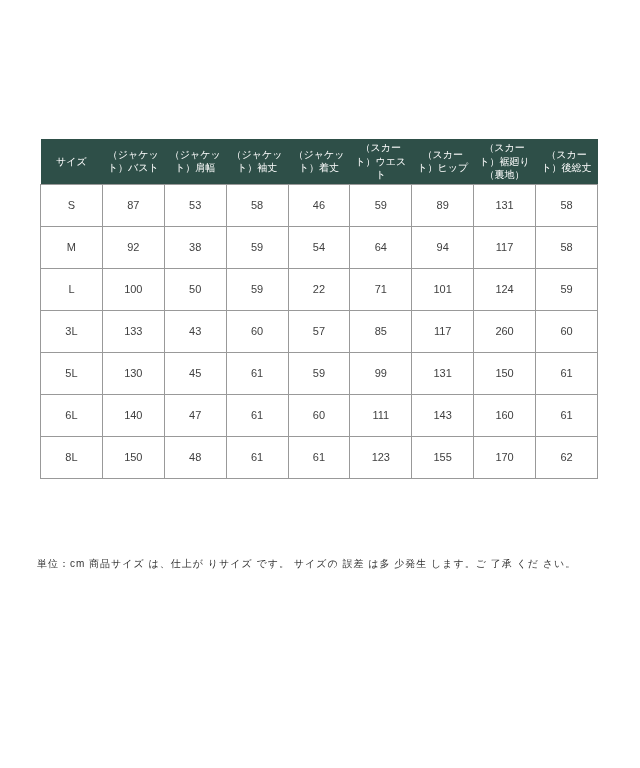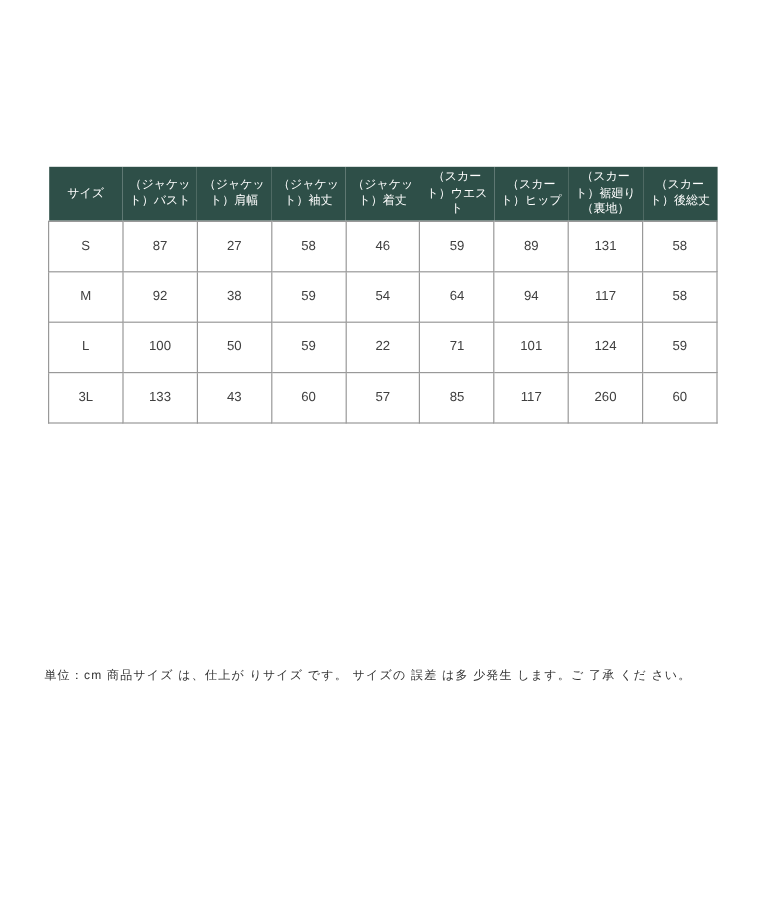--- a/index.html
+++ b/index.html
@@ -78,21 +78,21 @@
           <th>（スカート）ウエスト</th>
           <th>（スカート）ヒップ</th>
           <th>（スカート）裾廻り（裏地）</th>
           <th>（スカート）後総丈</th>
         </tr>
     </thead>
     <tbody>
         <tr>
           <td>S</td>
           <td>87</td>
-          <td>27</td>
+          <td>53</td>
           <td>58</td>
           <td>46</td>
           <td>59</td>
           <td>89</td>
           <td>131</td>
           <td>58</td>
         </tr>
         <tr>
           <td>M</td>
           <td>92</td>
@@ -119,18 +119,51 @@
           <td>3L</td>
           <td>133</td>
           <td>43</td>
           <td>60</td>
           <td>57</td>
           <td>85</td>
           <td>117</td>
           <td>260</td>
           <td>60</td>
         </tr>
+        <tr>
+          <td>5L</td>
+          <td>130</td>
+          <td>45</td>
+          <td>61</td>
+          <td>59</td>
+          <td>99</td>
+          <td>131</td>
+          <td>150</td>
+          <td>61</td>
+        </tr>
+        <tr>
+          <td>6L</td>
+          <td>140</td>
+          <td>47</td>
+          <td>61</td>
+          <td>60</td>
+          <td>111</td>
+          <td>143</td>
+          <td>160</td>
+          <td>61</td>
+        </tr>
+        <tr>
+          <td>8L</td>
+          <td>150</td>
+          <td>48</td>
+          <td>61</td>
+          <td>61</td>
+          <td>123</td>
+          <td>155</td>
+          <td>170</td>
+          <td>62</td>
+        </tr>
       </tbody>
   </table>
 
   <div class="footnote">単位：cm 商品サイズ は、仕上が りサイズ です。  サイズの 誤差 は多 少発生 します。ご 了承 くだ さい。</div>
 
 </div>
 
 </body></html>

